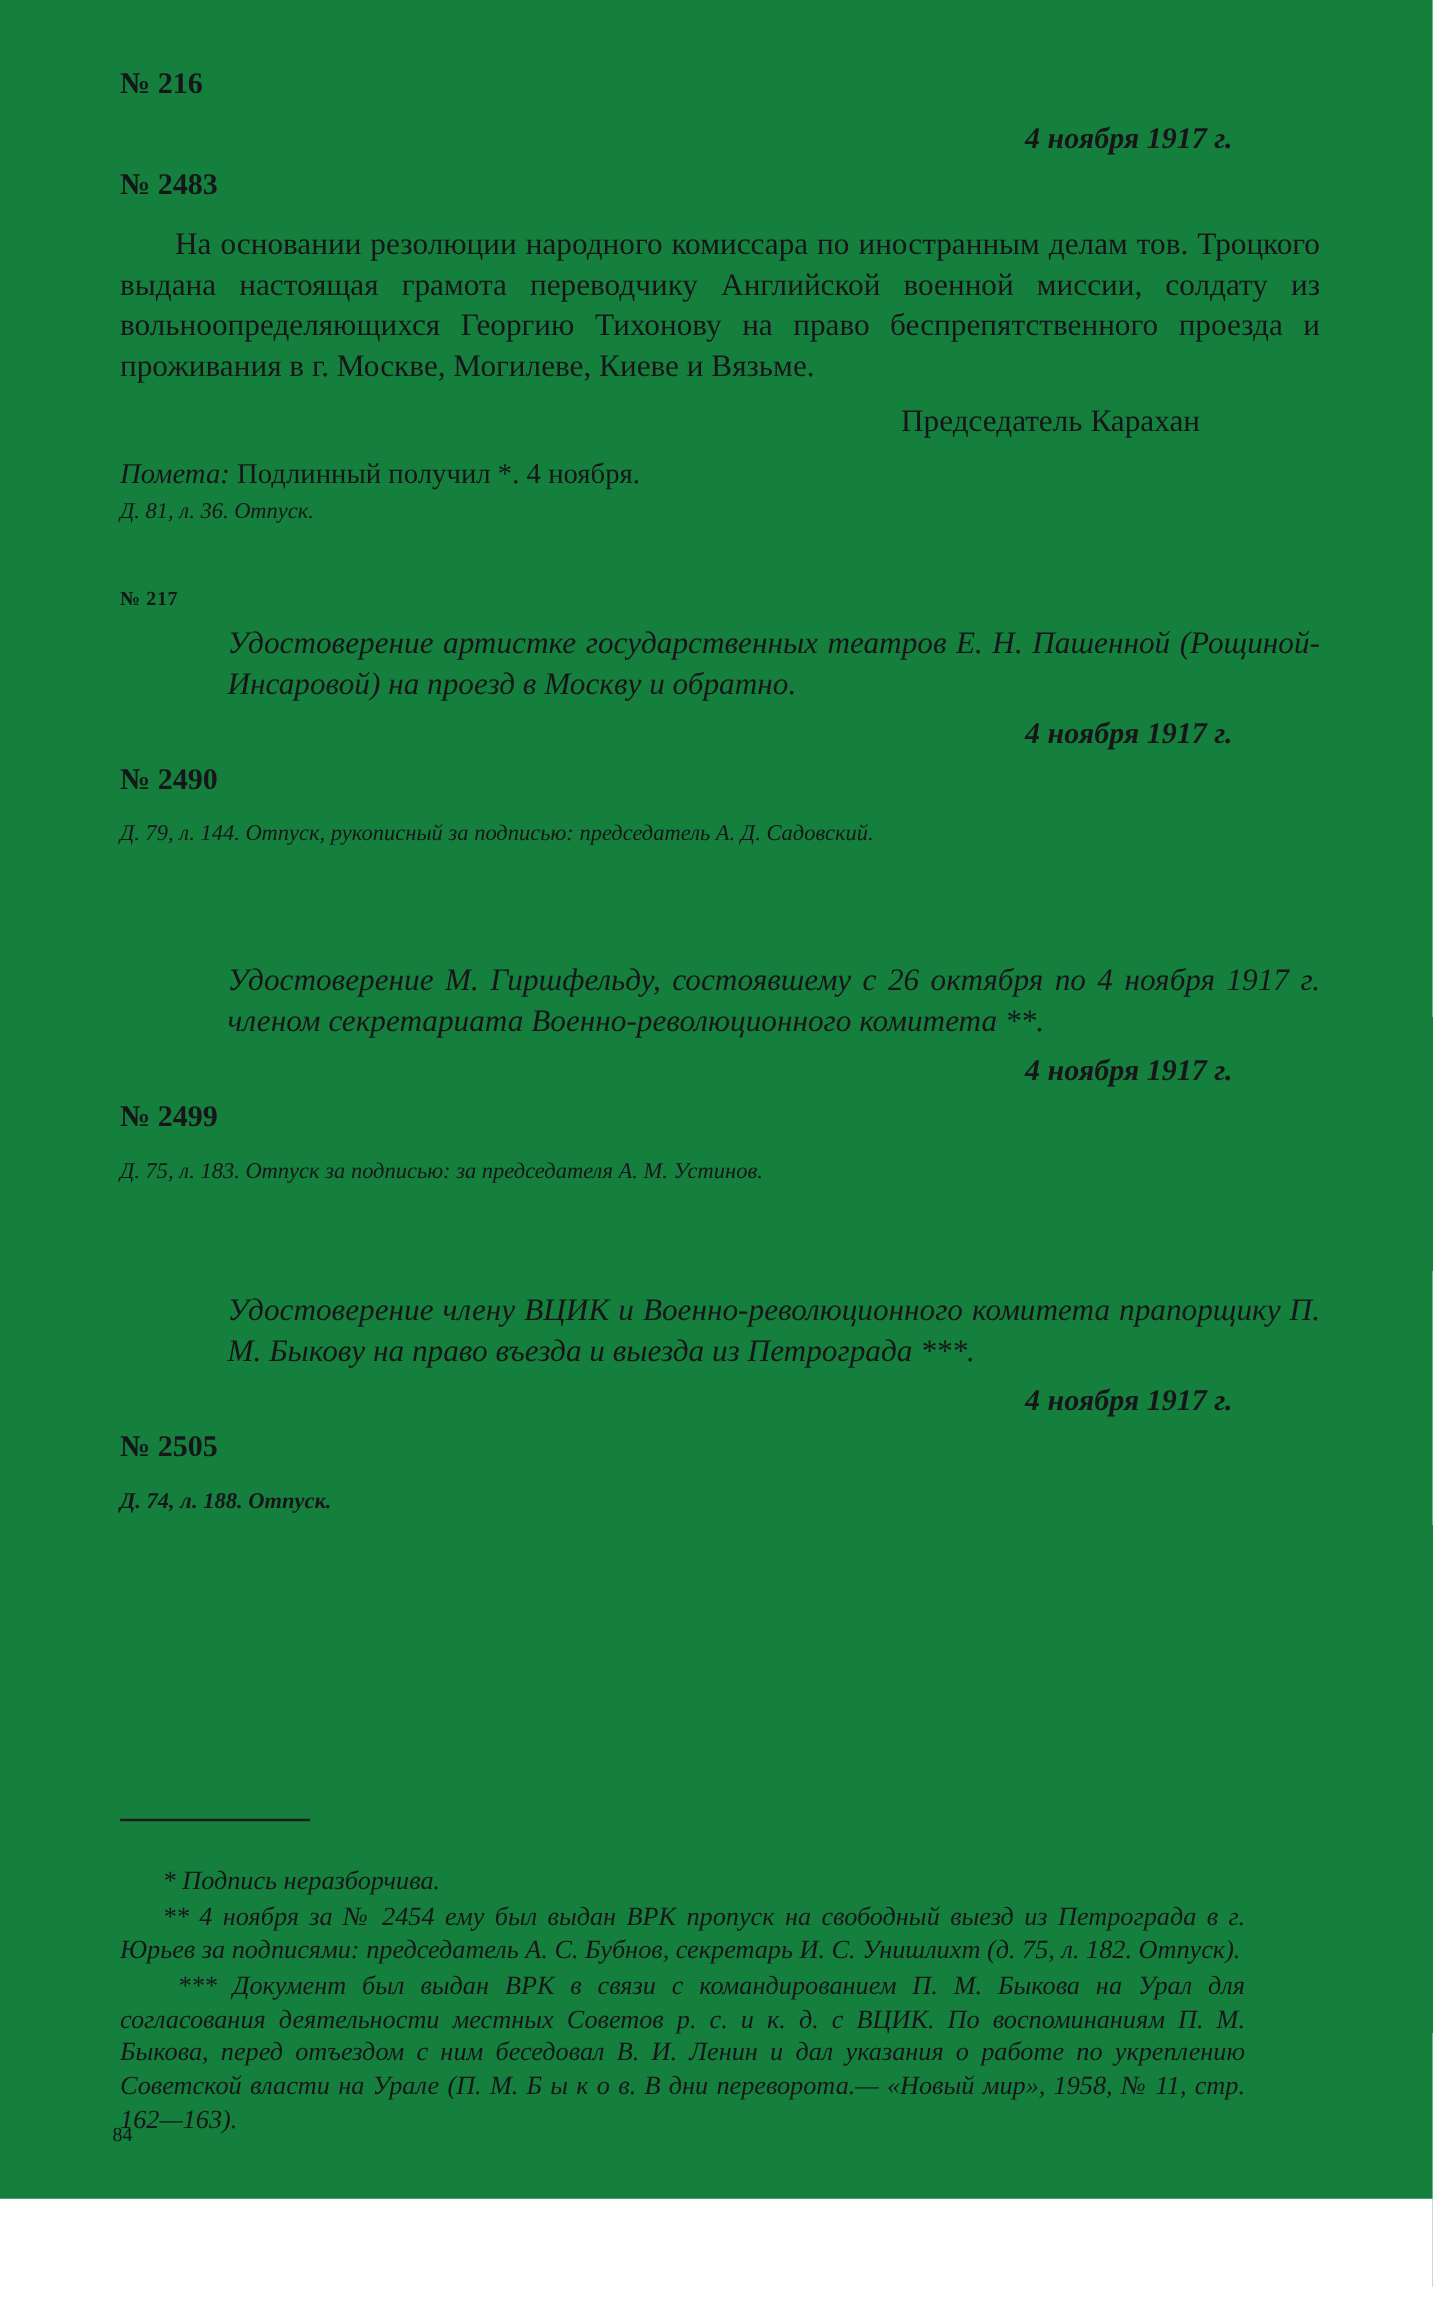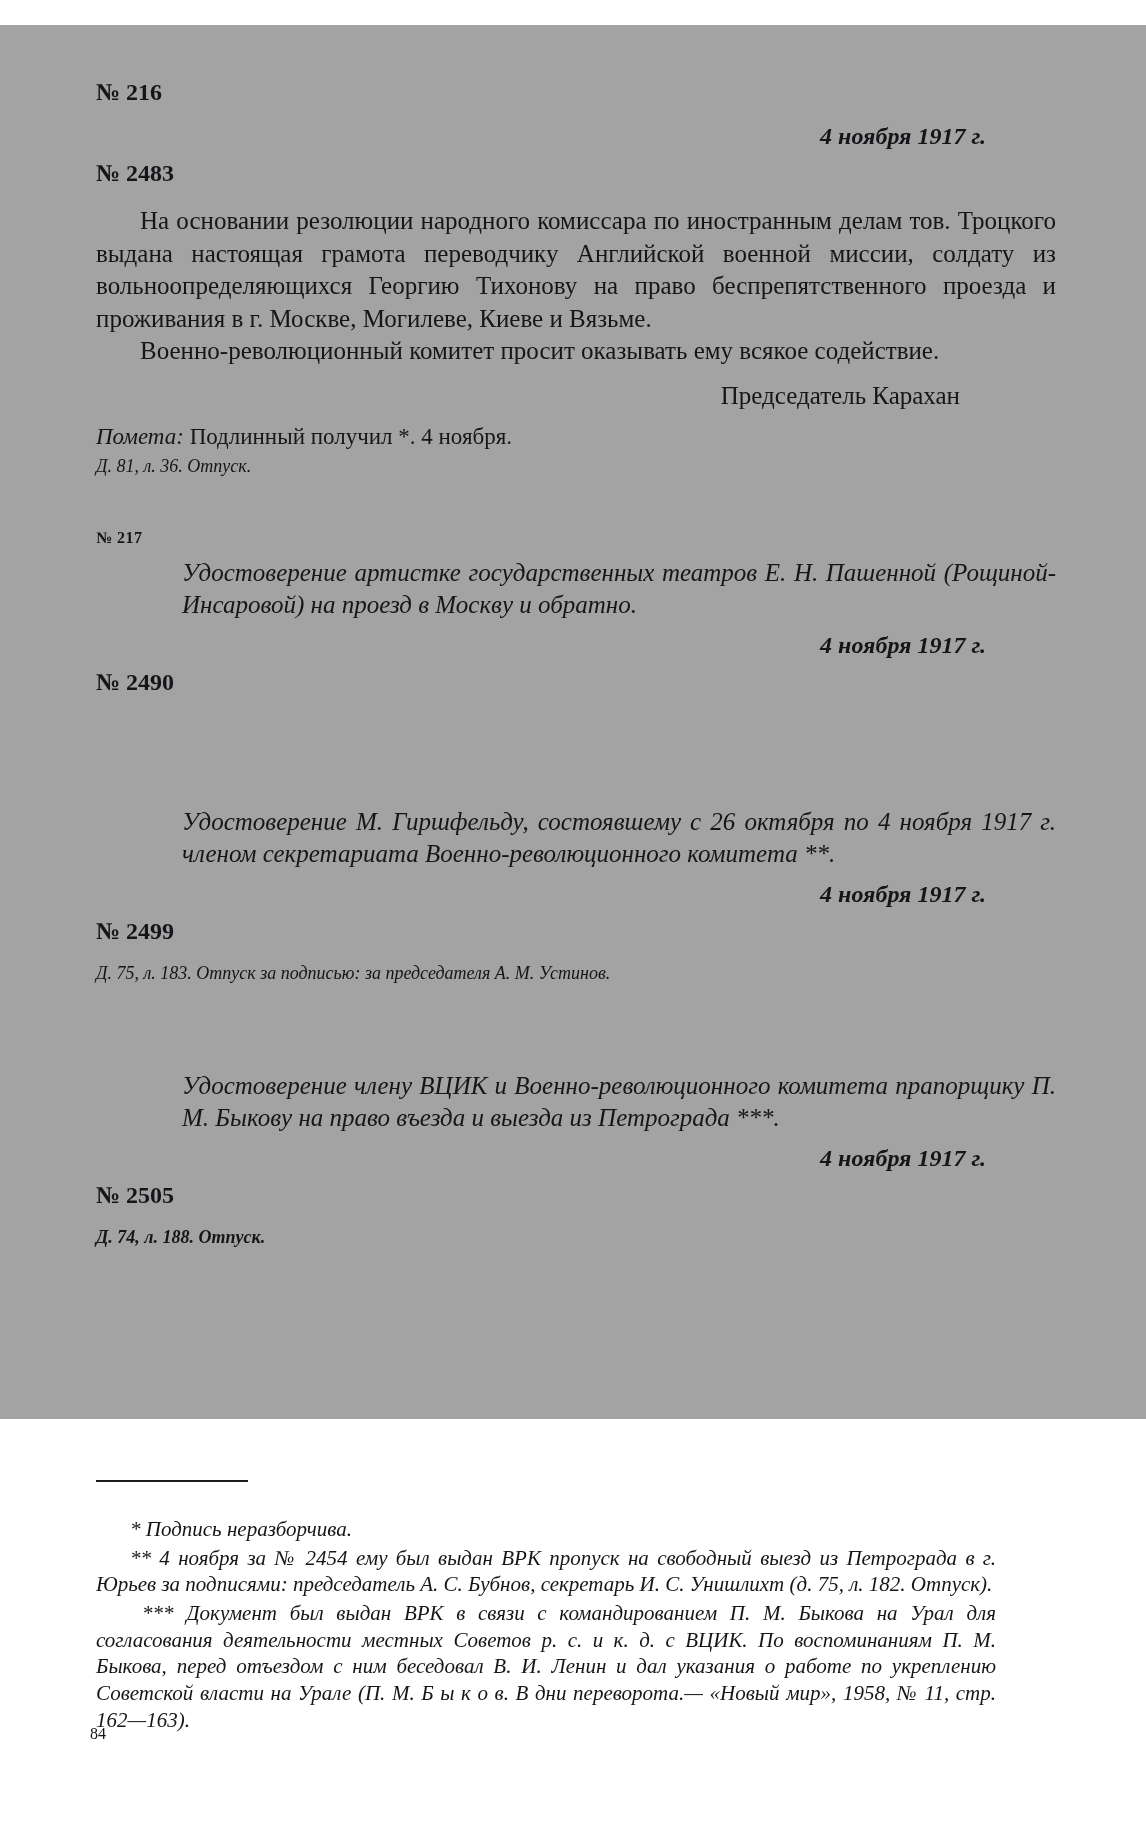--- a/index.html
+++ b/index.html
@@ -12,23 +12,22 @@
     height: 1846px;
     position: relative;
     font-family: "Liberation Serif", serif;
     color: #16161a;
     overflow: hidden;
   }
   .page {
     position: absolute;
     left: 0; top: 0;
     width: 1146px;
-    height: 1394px;
-    background: #a3a3a3;
-    margin-top: 25px;
+    height: 1759px;
+    background: #15803d;
   }
   .content {
     position: absolute;
     left: 96px;
     top: 54px;
     width: 960px;
   }
   
   .doc-num {
     font-family: "Liberation Serif", serif;
@@ -149,21 +148,20 @@
     <div class="block">
       <div class="head-216">
         <div class="hang-num" style="top:0;">№ 216</div>
       </div>
       <div class="sp10"></div>
       <div class="date-line">4 ноября 1917 г.</div>
       <div class="sp10"></div>
       <div class="entry-num">№ 2483</div>
       <div class="sp18"></div>
       <div class="body-text" style="text-indent:44px;">На основании резолюции народного комиссара по иностранным делам тов. Троцкого выдана настоящая грамота переводчику Английской военной миссии, солдату из вольноопределяющихся Георгию Тихонову на право беспрепятственного проезда и проживания в г. Москве, Могилеве, Киеве и Вязьме.</div>
-      <div class="body-text" style="text-indent:44px;">Военно-революционный комитет просит оказывать ему всякое содействие.</div>
       <div class="sp14"></div>
       <div class="sign-line">Председатель Карахан</div>
       <div class="sp14"></div>
       <div class="note">
         <span class="lbl">Помета:</span>
         <span>Подлинный получил *. 4 ноября.</span>
       </div>
       <div class="sp6"></div>
       <div class="archref">Д. 81, л. 36. Отпуск.</div>
     </div>
@@ -172,20 +170,21 @@
 
     <div class="block">
       <div class="doc-num">№ 217</div>
       <div class="sp10"></div>
       <div class="title indent-1" style="width:874px;">Удостоверение артистке государственных театров Е. Н. Пашенной (Рощиной-Инсаровой) на проезд в Москву и обратно.</div>
       <div class="sp10"></div>
       <div class="date-line">4 ноября 1917 г.</div>
       <div class="sp10"></div>
       <div class="entry-num">№ 2490</div>
       <div class="sp18"></div>
+      <div class="archref">Д. 79, л. 144. Отпуск, рукописный за подписью: председатель А. Д. Садовский.</div>
     </div>
 
     <div class="sp52"></div>
     <div class="sp30"></div>
 
     <div class="block">
       <div class="sp10"></div>
       <div class="title indent-1" style="width:874px;">Удостоверение М. Гиршфельду, состоявшему с 26 октября по 4 ноября 1917 г. членом секретариата Военно-революционного комитета **.</div>
       <div class="sp10"></div>
       <div class="date-line">4 ноября 1917 г.</div>

